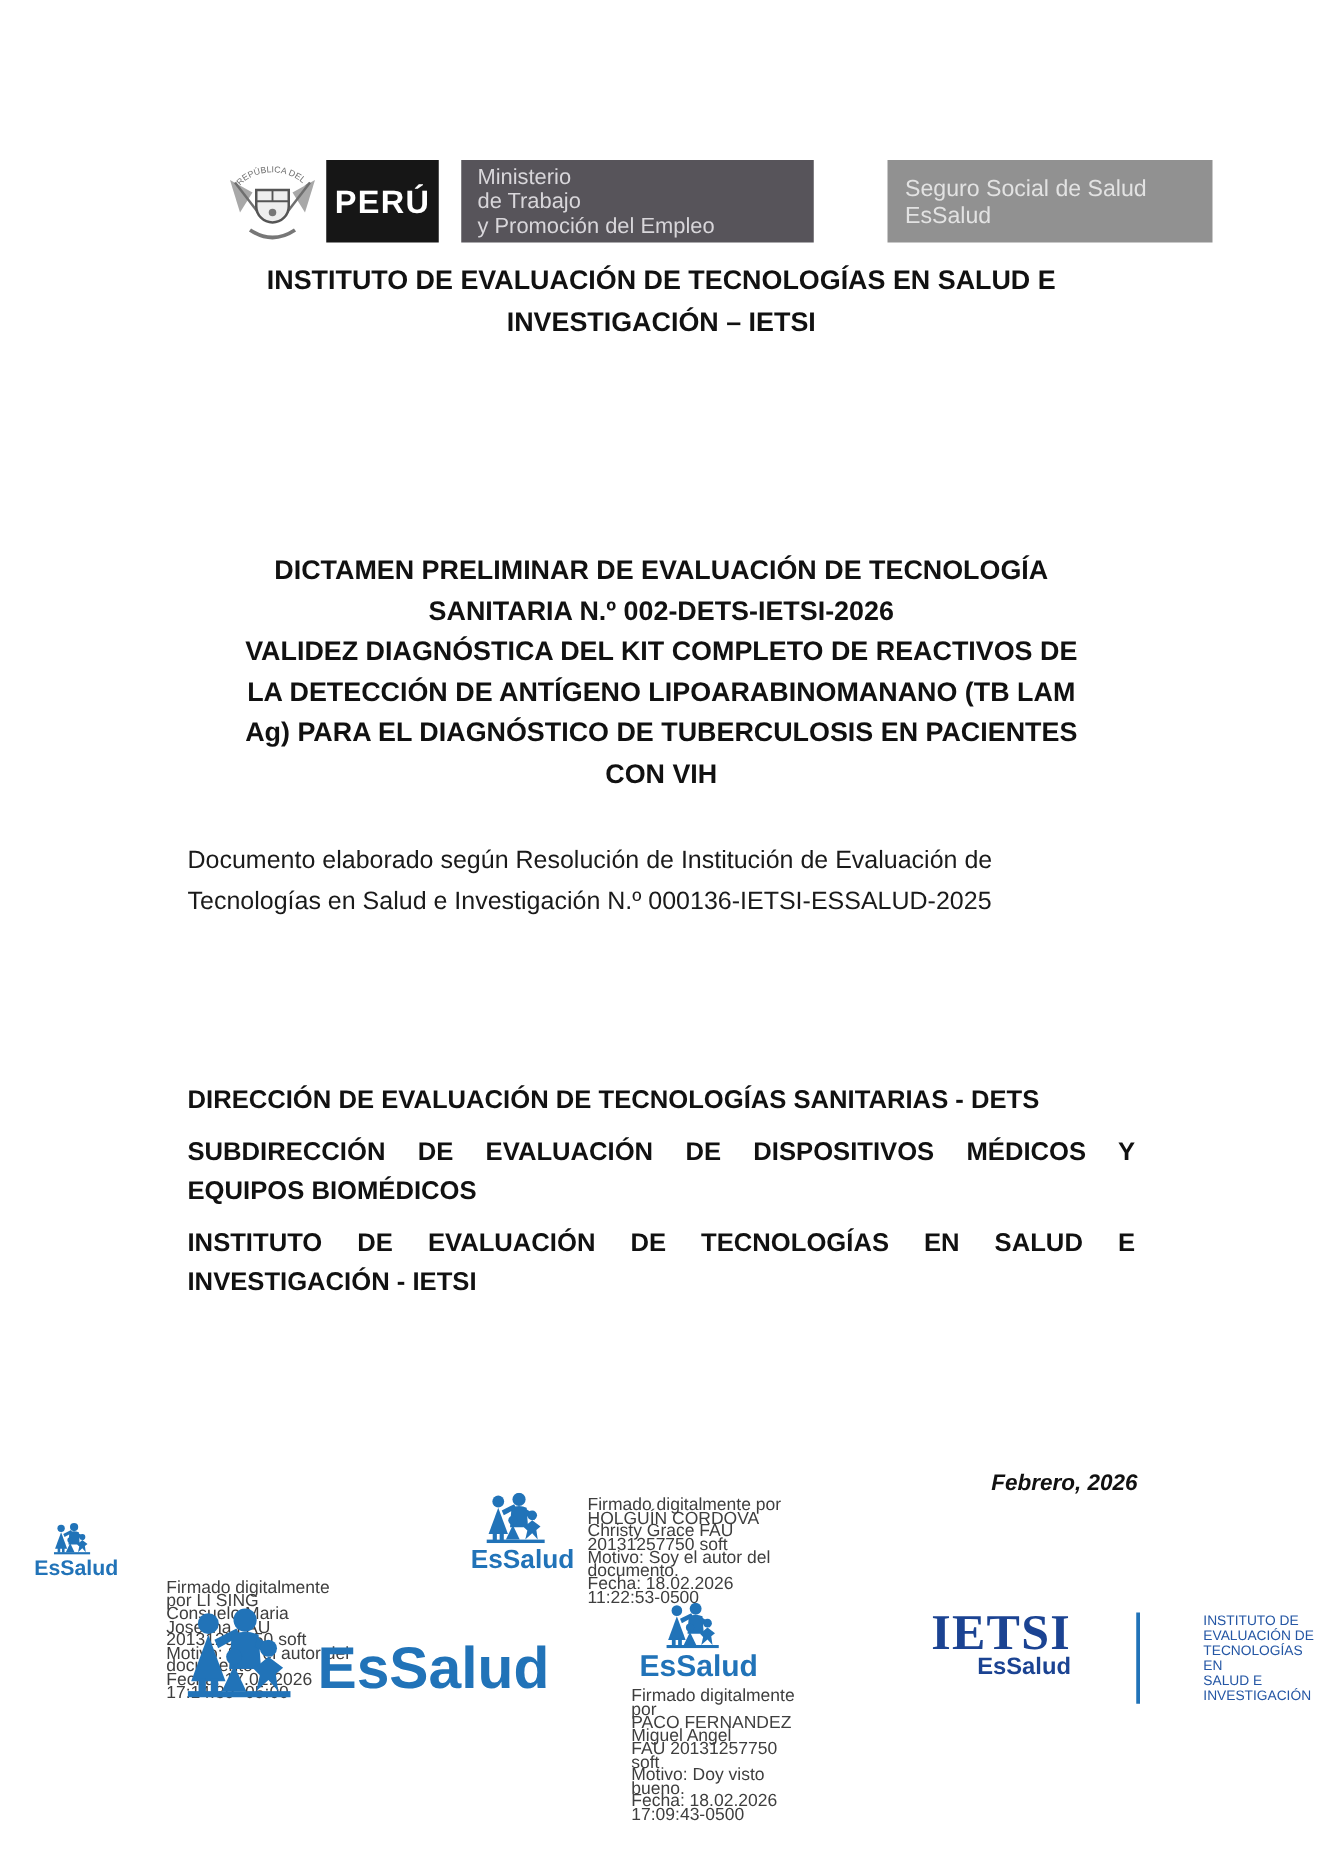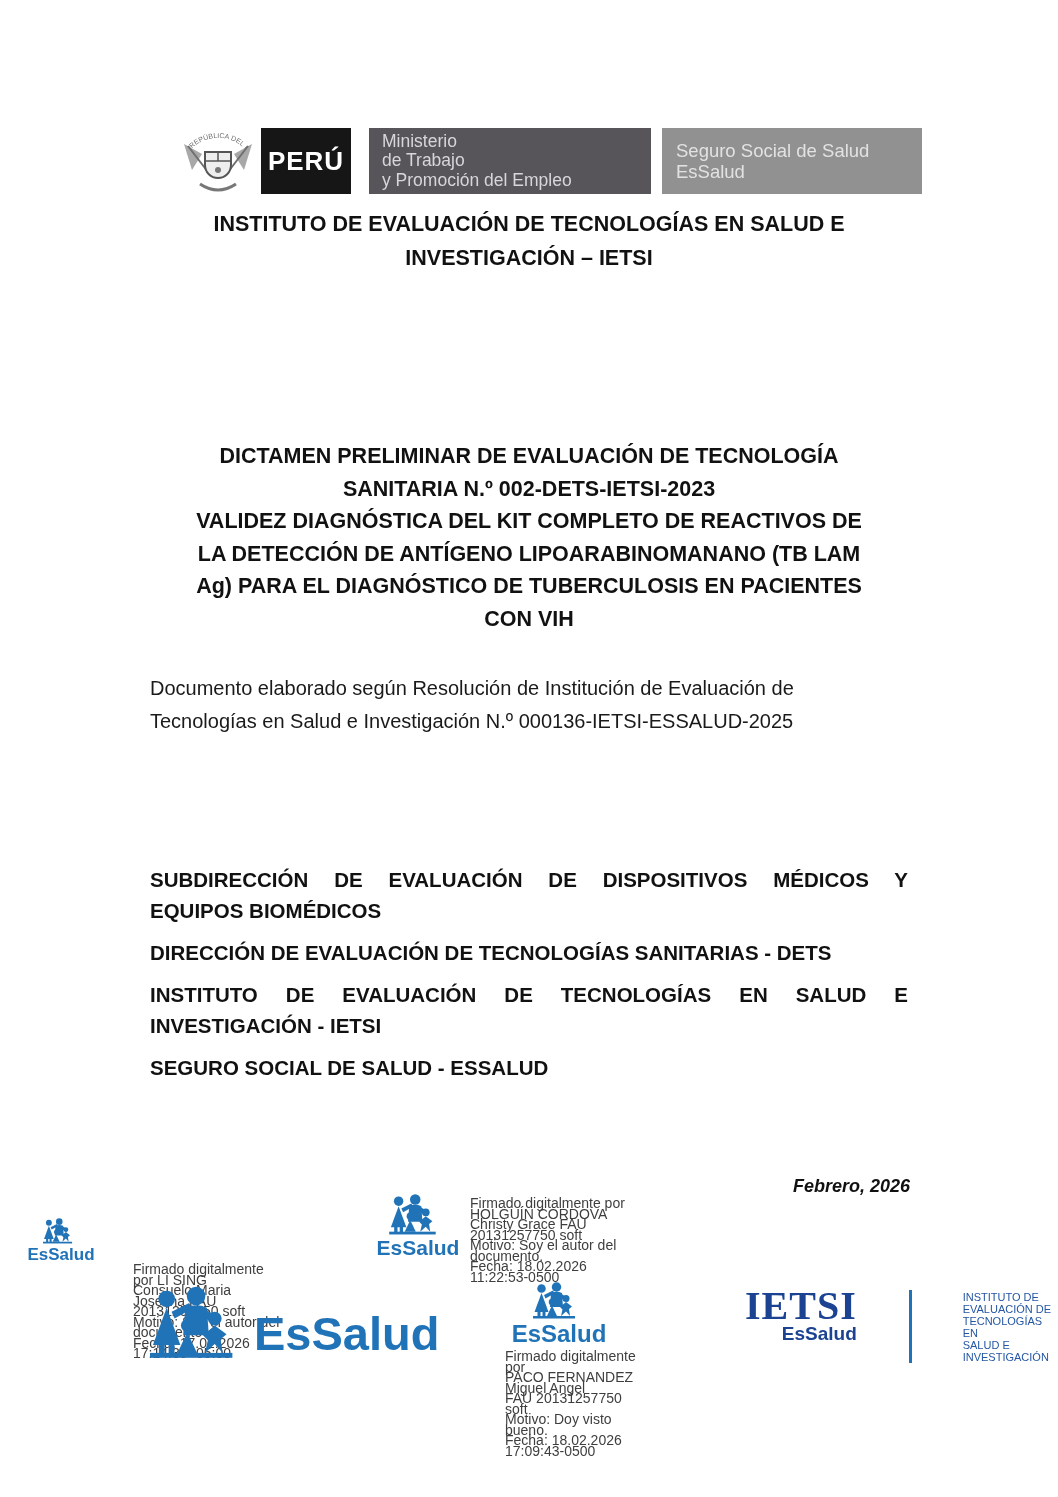--- a/index.html
+++ b/index.html
@@ -26,21 +26,21 @@
   .ministry-box {
     width:282px; background:#57545A; color:#D8D6DA;
     display:flex; align-items:center; margin-right:11px;
     padding-left:13px; box-sizing:border-box;
     font-size:17.5px; line-height:19.5px;
   }
   .social-box {
     width:260px; background:#919191; color:#E2E2E2;
     display:flex; align-items:center;
     padding-left:14px; box-sizing:border-box;
-    font-size:18.5px; line-height:21px;
+    font-size:18.5px; line-height:21px;margin-left:48px;
   }
 
   
   .institute-title {
     top:207px; left:150px; width:758px; text-align:center;
     font-size:21.5px; font-weight:bold; line-height:34px;
   }
   .main-title {
     top:440px; left:150px; width:758px; text-align:center;
     font-size:21.5px; font-weight:bold; line-height:32.5px;
@@ -143,43 +143,40 @@
 de Trabajo
 y Promoción del Empleo</div>
     <div class="social-box pre">Seguro Social de Salud
 EsSalud</div>
   </div>
 
   <div class="abs institute-title pre">INSTITUTO DE EVALUACIÓN DE TECNOLOGÍAS EN SALUD E
 INVESTIGACIÓN – IETSI</div>
 
   <div class="abs main-title pre">DICTAMEN PRELIMINAR DE EVALUACIÓN DE TECNOLOGÍA
-SANITARIA N.º 002-DETS-IETSI-2023
+SANITARIA N.º 002-DETS-IETSI-2026
 VALIDEZ DIAGNÓSTICA DEL KIT COMPLETO DE REACTIVOS DE
 LA DETECCIÓN DE ANTÍGENO LIPOARABINOMANANO (TB LAM
 Ag) PARA EL DIAGNÓSTICO DE TUBERCULOSIS EN PACIENTES
 CON VIH</div>
 
   <div class="abs doc-note pre">Documento elaborado según Resolución de Institución de Evaluación de
 Tecnologías en Salud e Investigación N.º 000136-IETSI-ESSALUD-2025</div>
 
   <div class="abs sections">
+    <p>
+      <span>DIRECCIÓN DE EVALUACIÓN DE TECNOLOGÍAS SANITARIAS - DETS</span>
+    </p>
     <p>
       <span class="jline">SUBDIRECCIÓN DE EVALUACIÓN DE DISPOSITIVOS MÉDICOS Y</span>
       <span>EQUIPOS BIOMÉDICOS</span>
     </p>
     <p>
-      <span>DIRECCIÓN DE EVALUACIÓN DE TECNOLOGÍAS SANITARIAS - DETS</span>
-    </p>
-    <p>
       <span class="jline">INSTITUTO DE EVALUACIÓN DE TECNOLOGÍAS EN SALUD E</span>
       <span>INVESTIGACIÓN - IETSI</span>
-    </p>
-    <p>
-      <span>SEGURO SOCIAL DE SALUD - ESSALUD</span>
     </p>
   </div>
 
   <div class="abs date-line">Febrero, 2026</div>
 
   <div class="abs logo-stack sig1-logo">
     <svg fill="currentColor">
         <use href="#family"></use>
       </svg>
     <div class="wordmark">EsSalud</div>

